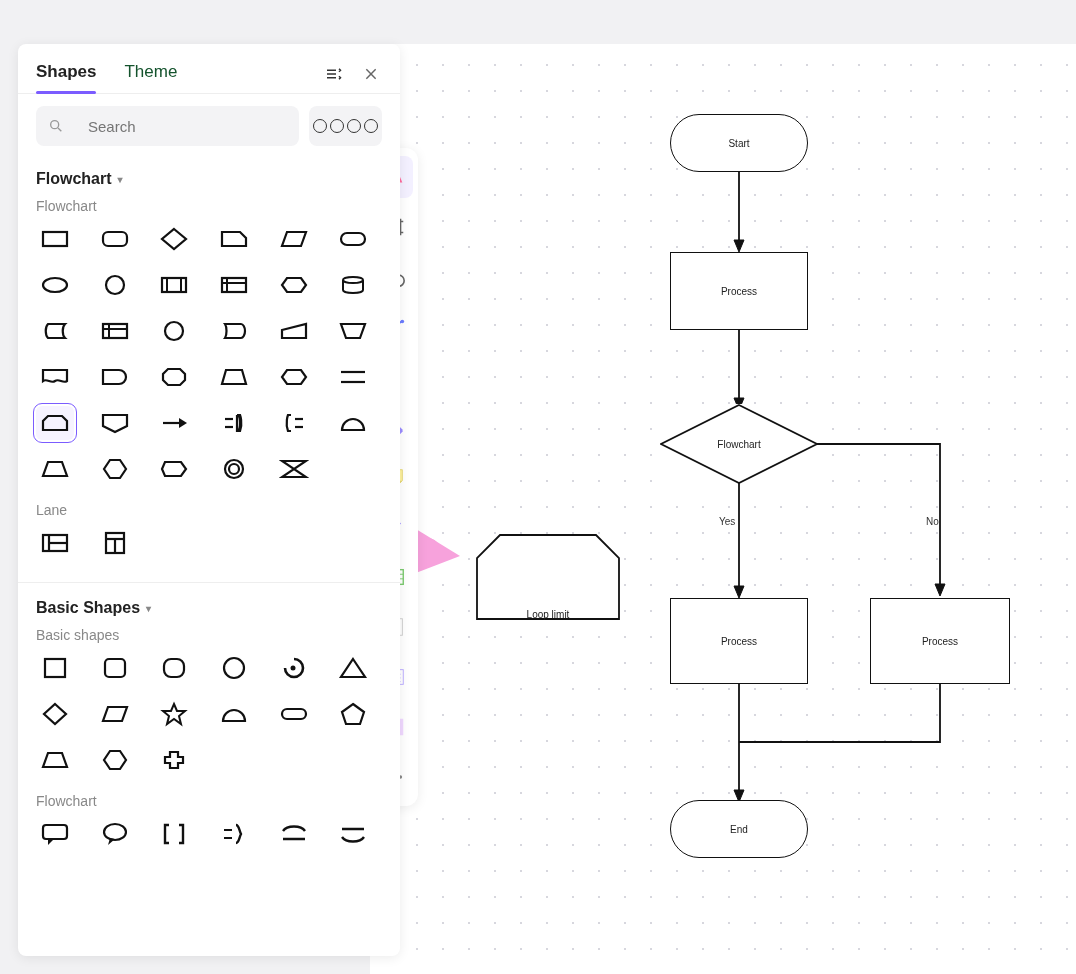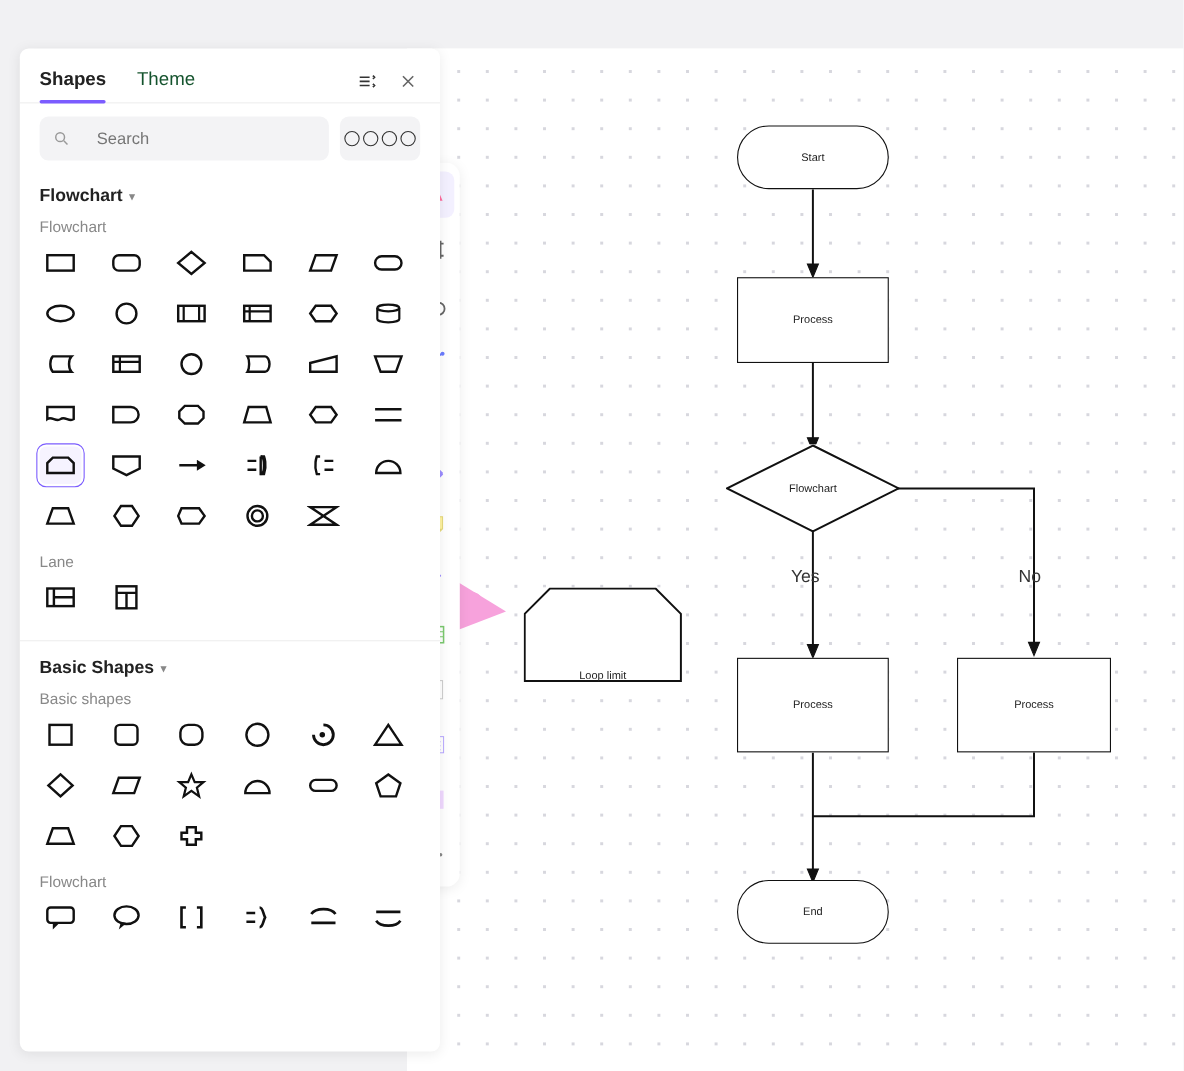--- a/index.html
+++ b/index.html
@@ -105,21 +105,21 @@
     font-size:10px; color:#222;
   }
   .terminator { border-radius:999px; }
   .decision { border:none; }
   .decision svg { position:absolute; inset:0; }
   .decision span { position:relative; z-index:2; }
   .looplimit { border:none; }
   .looplimit svg { position:absolute; inset:0; }
   .looplimit span { position:relative; z-index:2; }
 
-  .edge-label { position:absolute; font-size:16px; color:#333; background:transparent;text-align:center; }
+  .edge-label { position:absolute; font-size:10px; color:#333; background:transparent;text-align:center; }
 
   .arrow {
     position:absolute; stroke:#111; fill:none;
   }
 
   
   .annot-arrow { position:absolute; }
 </style>
 </head>
 <body>

